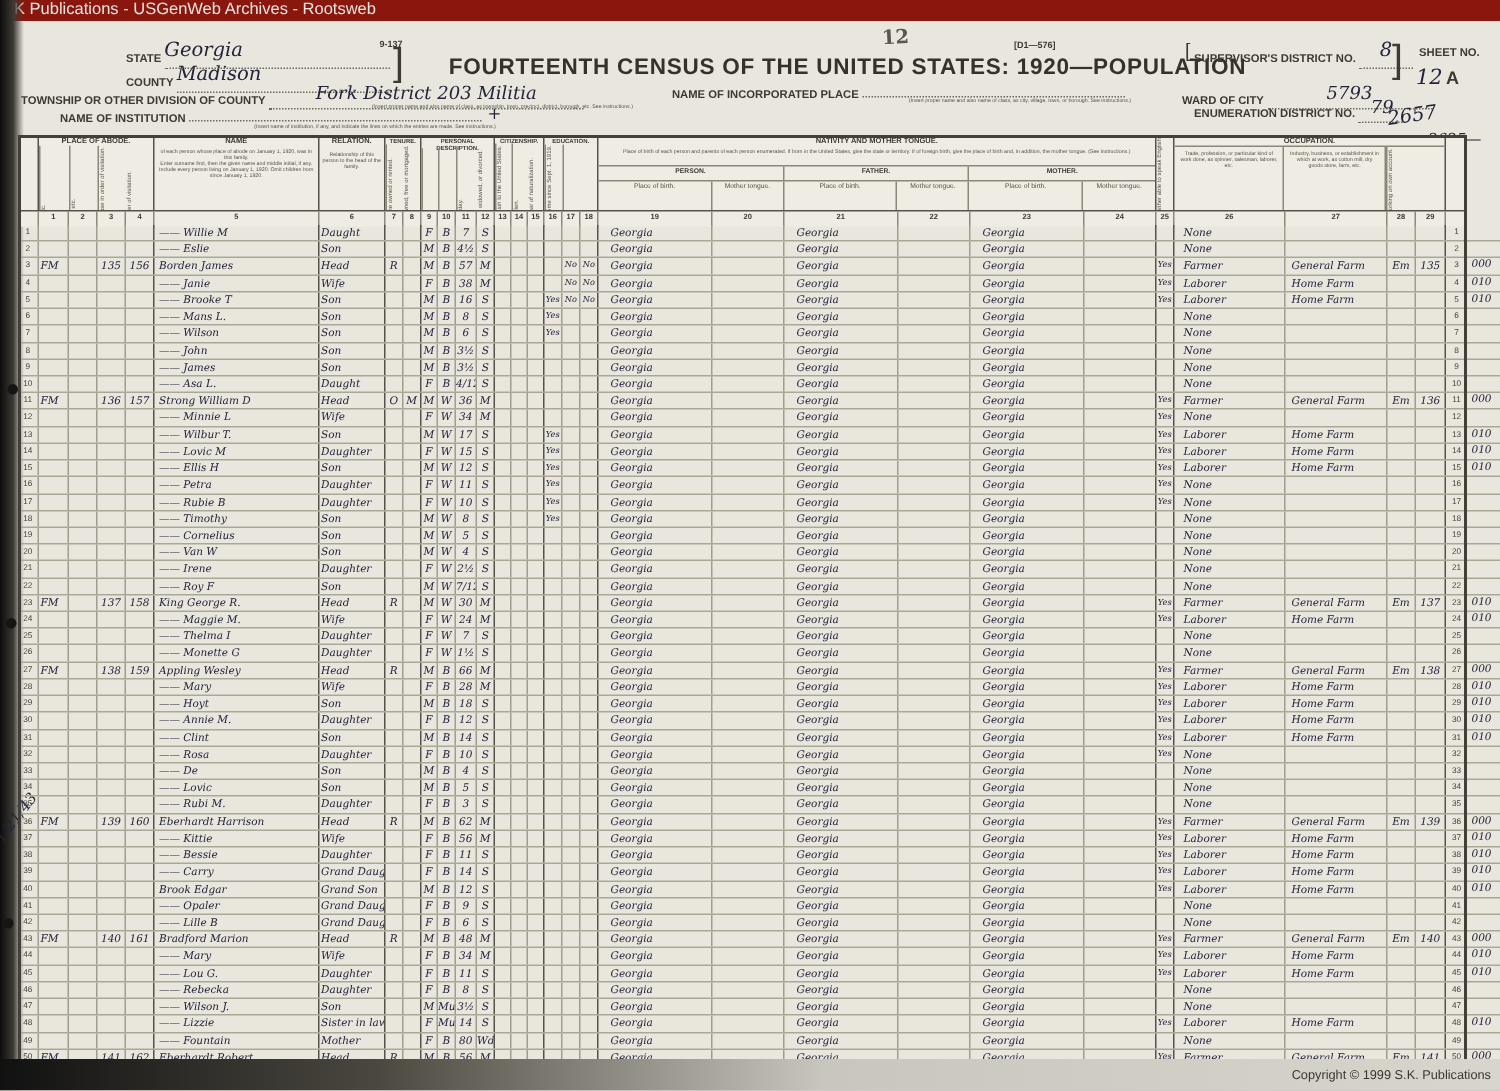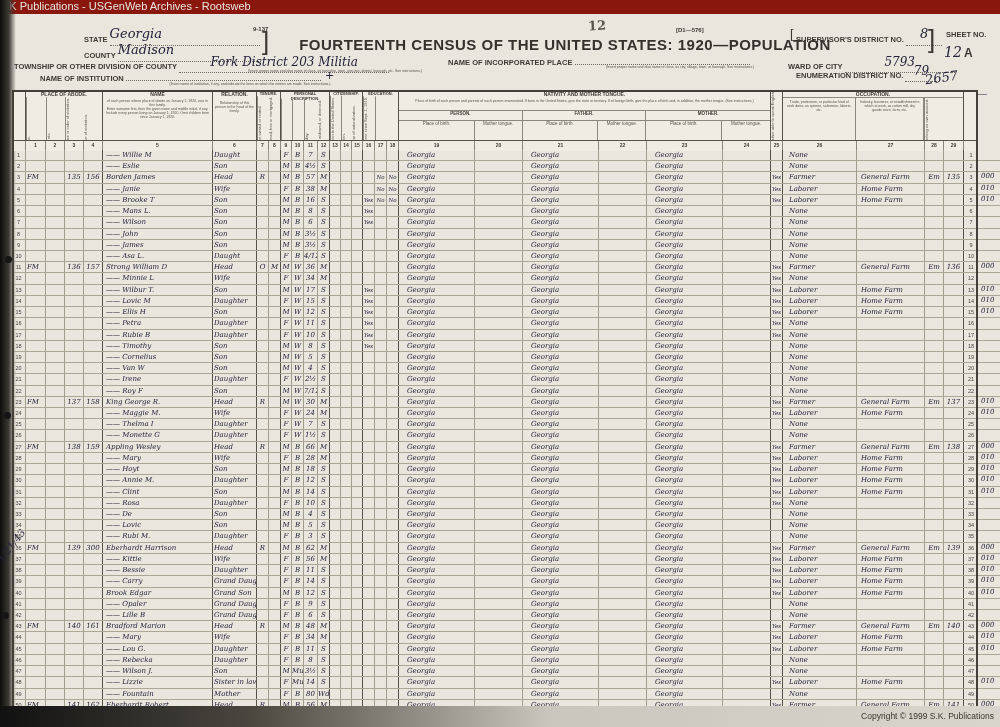--- a/index.html
+++ b/index.html
@@ -1443,21 +1443,21 @@
     <span class="c hw ctr" style="width:19px;"></span>
     <span class="c hw ctr gb" style="width:20px;"></span>
     <span class="c pnum" style="width:14px;border-right:none;">35</span>
     <span class="cd hw"></span>
   </div>
         <div class="trow">
     <span class="c pnum" style="width:14px;">36</span>
     <span class="c hw" style="width:20px;">FM</span>
     <span class="c hw ctr" style="width:19px;"></span>
     <span class="c hw ctr" style="width:19px;">139</span>
-    <span class="c hw ctr gb" style="width:19px;">300</span>
+    <span class="c hw ctr gb" style="width:19px;">160</span>
     <span class="c hw nm gb" style="width:110px;">Eberhardt Harrison</span>
     <span class="c hw gb" style="width:44px;">Head</span>
     <span class="c hw ctr" style="width:12px;">R</span>
     <span class="c hw ctr gb" style="width:12px;"></span>
     <span class="c hw ctr" style="width:11px;">M</span>
     <span class="c hw ctr" style="width:12px;">B</span>
     <span class="c hw ctr" style="width:14px;">62</span>
     <span class="c hw ctr gb" style="width:12px;">M</span>
     <span class="c hw ctr" style="width:11px;"></span>
     <span class="c hw ctr" style="width:11px;"></span>

